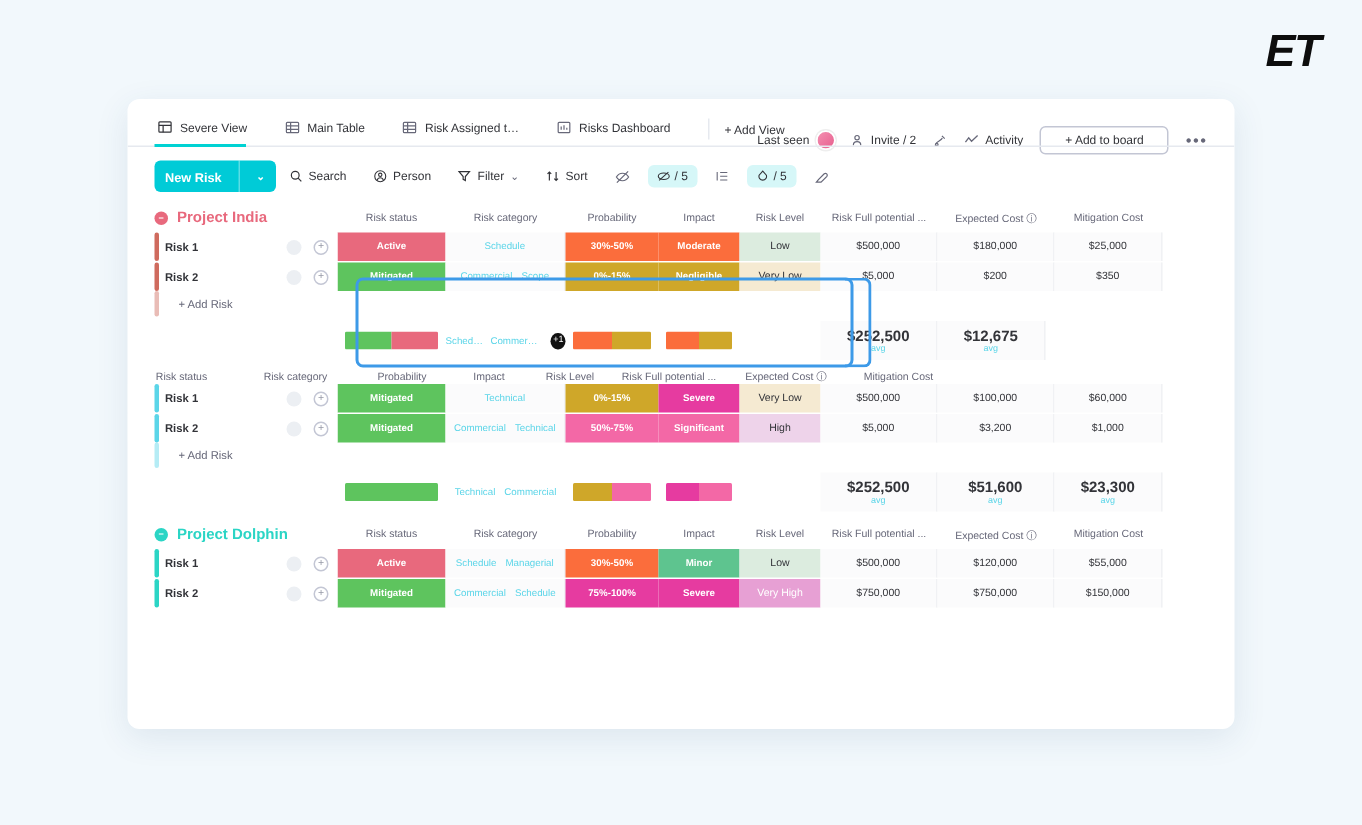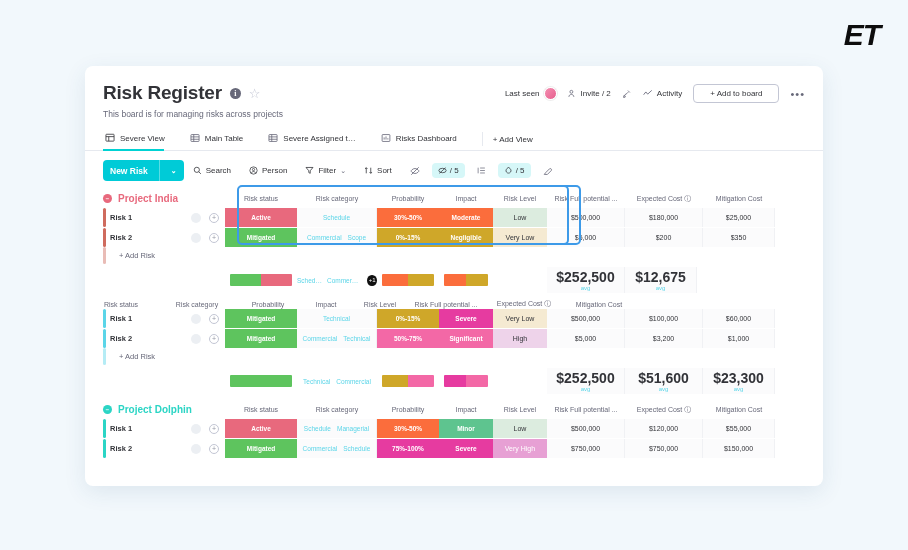--- a/index.html
+++ b/index.html
@@ -167,45 +167,37 @@
   .barbox { display:flex; align-items:center; justify-content:center; }
   .bar { height:12px; display:flex; border-radius:1px; overflow:hidden; }
   .seg { height:100%; }
   .badge-n {
     width:11px; height:11px; border-radius:50%; background:#111; color:#fff;
     font-size:6px; display:flex; align-items:center; justify-content:center;
     margin-left:4px;
   }
   .sumval { display:flex; flex-direction:column; align-items:center; justify-content:center;
             background:#fbfbfc; border-right:1px solid #f0f1f4; }
-  .sumval b { font-size:14px; color:#323338; font-weight:700; }
+  .sumval b { font-size:10px; color:#323338; font-weight:700; }
   .sumval i { font-size:6px; color:#5bd5e8; font-style:normal; }
 
   
   .focus-ring {
     position:absolute; border:2.5px solid #3d9ae8; border-radius:5px;
     pointer-events:none;
   }
   .clip { position:relative; overflow:hidden; }
 </style>
 </head>
 <body>
 
 <div class="et-logo">ET</div>
 
 <div class="board">
 
-  <div class="bhead">
-    <div class="title-row">
-      <div class="btitle">Risk Register</div>
-      <div class="ic-info">i</div>
-      <div class="ic-star">☆</div>
-    </div>
-    <div class="bsub">This board is for managing risks across projects</div>
-  </div>
 
   <div class="head-right">
     <div class="hr-item">
       <span>Last seen</span>
       <span class="avatar"></span>
     </div>
     <div class="hr-item">
       <svg width="9" height="9" viewBox="0 0 16 16" fill="none" stroke="#676879" stroke-width="1.4">
         <circle cx="6" cy="5" r="2.6"></circle>
           <path d="M1.6 14c0-2.7 2-4.3 4.4-4.3S10.4 11.3 10.4 14"></path>
@@ -244,21 +236,21 @@
           <path d="M1.5 6.2h13M1.5 10h13M6 2.5v11"></path>
       </svg>
       <span>Main Table</span>
     </div>
 
     <div class="tab">
       <svg width="10" height="10" viewBox="0 0 16 16" fill="none" stroke="#676879" stroke-width="1.3">
         <rect x="1.5" y="2.5" width="13" height="11" rx="1"></rect>
           <path d="M1.5 6.2h13M1.5 10h13M6 2.5v11"></path>
       </svg>
-      <span>Severe Assigned t…</span>
+      <span>Risk Assigned t…</span>
     </div>
 
     <div class="tab">
       <svg width="10" height="10" viewBox="0 0 16 16" fill="none" stroke="#676879" stroke-width="1.3">
         <rect x="1.8" y="2.5" width="12.4" height="11" rx="1"></rect>
           <path d="M5 10.5V7M8 10.5V5.5M11 10.5V8.3"></path>
       </svg>
       <span>Risks Dashboard</span>
     </div>
 

